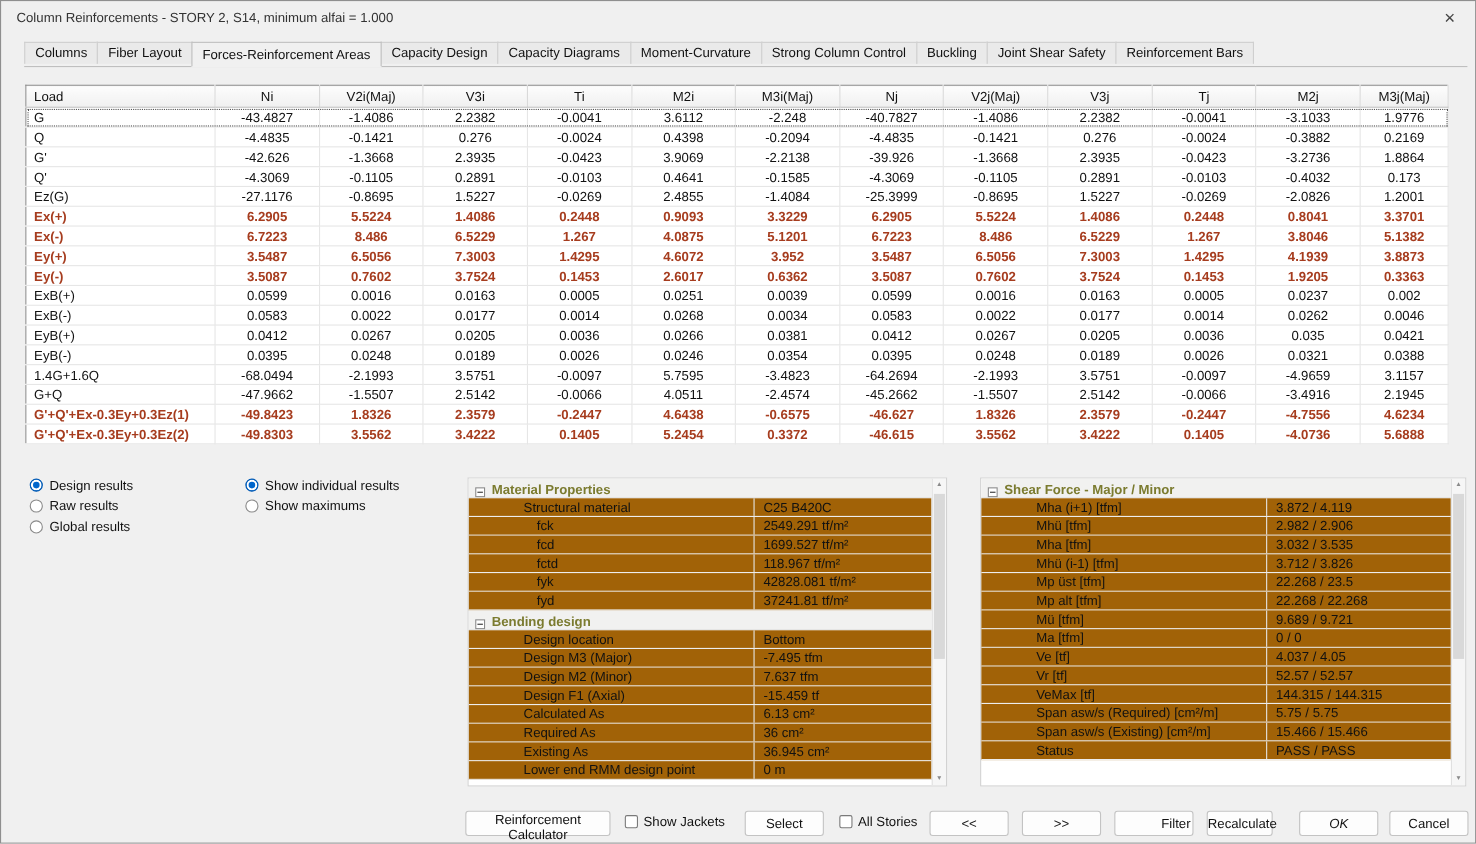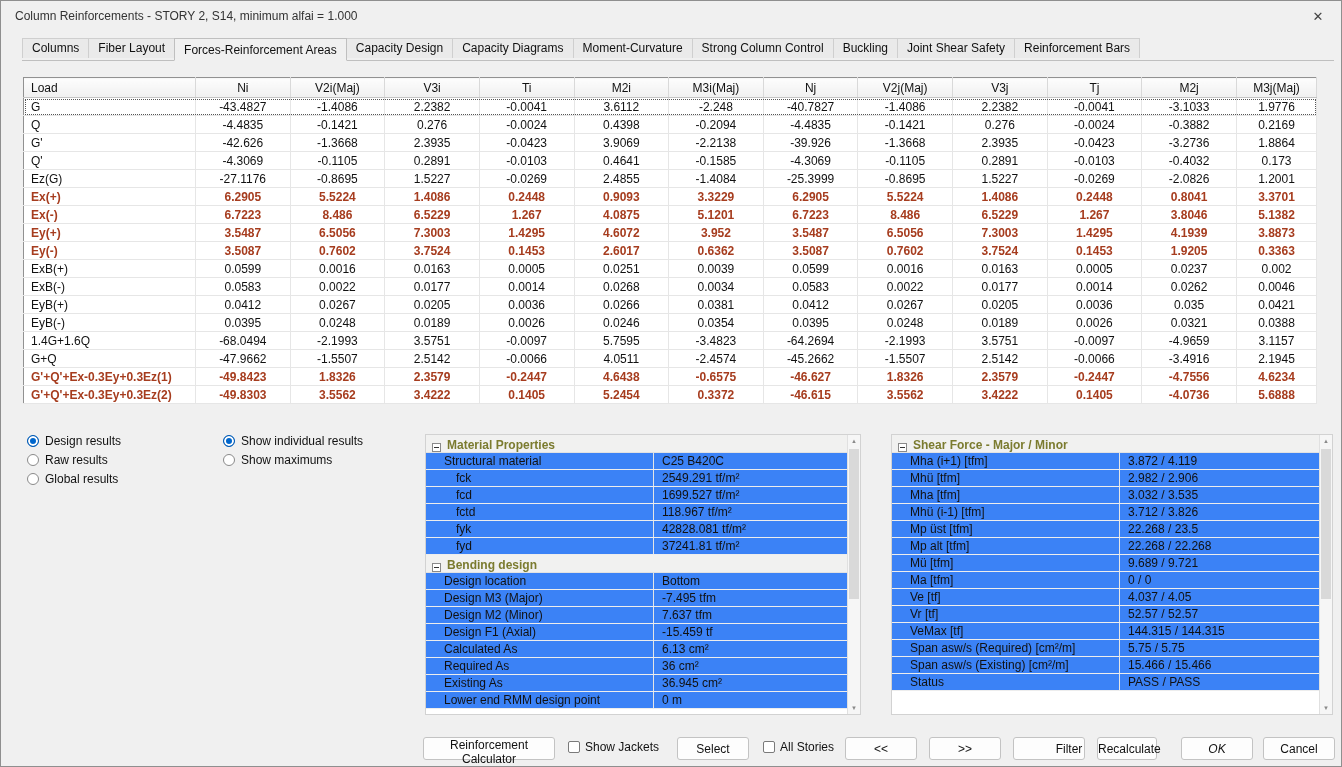--- a/index.html
+++ b/index.html
@@ -43,21 +43,21 @@
                          box-shadow: inset 0 0 0 2px #fff; }
 
   
   .panel { position:absolute; top:433px; height:281px; background:#fff; border:1px solid #d2d2d2; overflow:hidden; }
   .panel-inner { position:absolute; left:0; top:0; right:13px; bottom:0; overflow:hidden; }
   .psection { height:18px; background:#f1f1f0; border-bottom:1px solid #e2e2e2; display:flex; align-items:flex-end; }
   .cbx { width:9px; height:9px; border:1px solid #8a8a8a; background:#fff; position:relative;
          display:inline-block; margin:0 6px; flex:0 0 auto; }
   .cbx::after { content:""; position:absolute; left:1px; right:1px; top:3px; height:1px; background:#333; }
   .ptitle { color:var(--olive,#7b7b2f); font-weight:bold; }
-  .prow { display:flex; height:17px; line-height:16px; border-bottom:1px solid #ededed; background:#3b82f6; }
+  .prow { display:flex; height:17px; line-height:16px; border-bottom:1px solid #ededed; background:#a16207;padding-left:32px; }
   .plabel { width:228px; padding-left:18px; border-right:1px solid #e5e5e5; overflow:hidden; white-space:nowrap; }
   .prow.indent .plabel { padding-left:30px; }
   .pvalue { flex:1; padding-left:8px; overflow:hidden; white-space:nowrap; }
 
   
   .vscroll { position:absolute; top:0; right:0; bottom:0; width:13px; background:#f6f6f6; border-left:1px solid #e0e0e0; }
   .arr { position:absolute; left:0; width:12px; text-align:center; font-size:6px; color:#8a8a8a; }
   .arr.up { top:3px; } .arr.dn { bottom:3px; }
   .thumb { position:absolute; left:1px; right:1px; top:14px; height:150px; background:#d9d9d9; }
 

